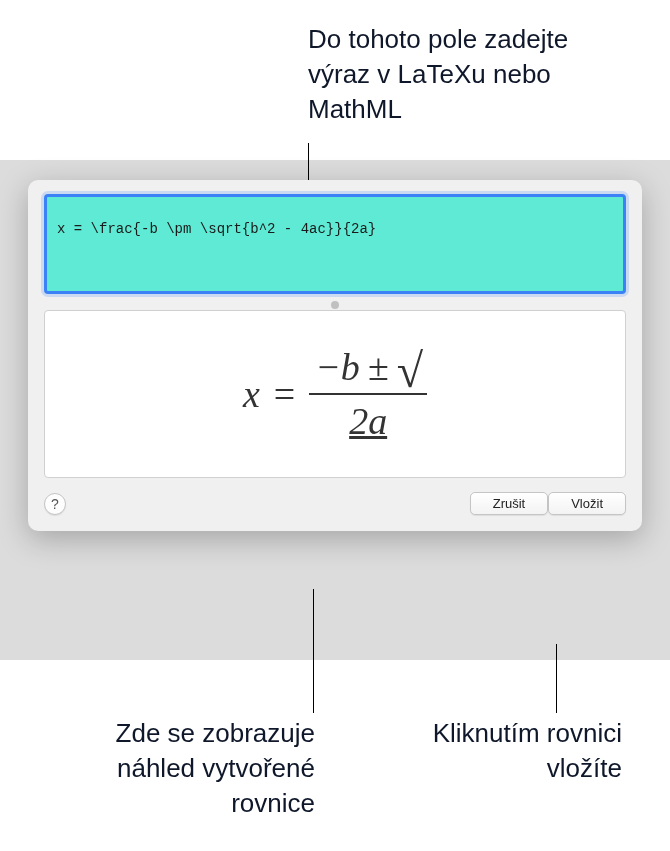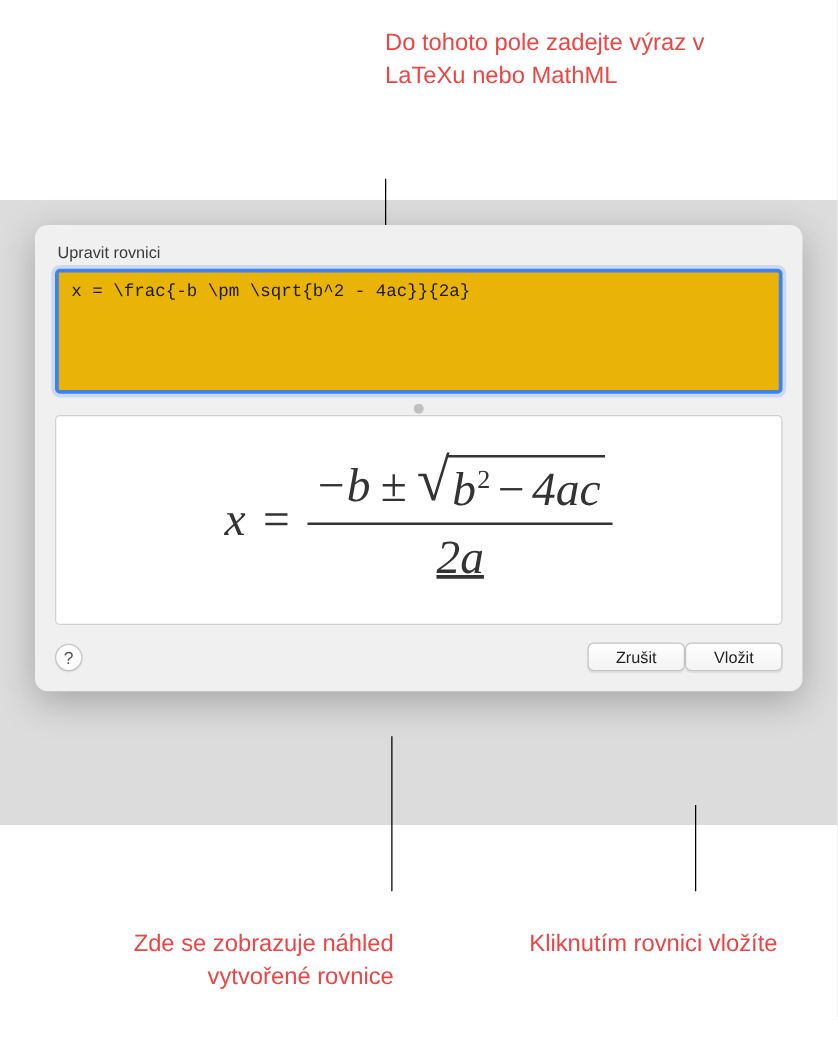--- a/index.html
+++ b/index.html
@@ -9,28 +9,27 @@
     }
     body {
       font-family: -apple-system, BlinkMacSystemFont, "Helvetica Neue", Arial, sans-serif;
       background: #fff;
       width: 670px;
       height: 851px;
       position: relative;
     }
     .annotation {
       position: absolute;
-      font-size: 19px;
+      font-size: 26px;
       line-height: 1.35;
-      color: #ef4444;
+      color: #0f172a;
       text-align: left;
     }
     .annotation.right-align {
       text-align: right;
-      margin-top: 27px;
     }
     .top-annotation {
       top: 22px;
       left: 308px;
       width: 320px;
     }
     .gray-band {
       position: absolute;
       top: 160px;
       left: 0;
@@ -50,24 +49,24 @@
     }
     .dialog-title {
       font-size: 13px;
       color: #3a3a3a;
       margin-bottom: 6px;
       padding-left: 2px;
     }
     .equation-input {
       width: 100%;
       height: 100px;
-      background: #eab308;
+      background: #5eead4;
       border: 3px solid #3b82f7;
       border-radius: 4px;
-      padding: 8px 10px;
+      padding: 24px 10px;
       font-family: Menlo, Monaco, "Courier New", monospace;
       font-size: 14px;
       color: #1a1a1a;
       resize: none;
       outline: none;
       box-shadow: 0 0 0 3px rgba(59,130,247,0.2);
     }
     .drag-handle {
       width: 100%;
       height: 12px;
@@ -216,43 +215,37 @@
 </head>
 <body>
 
 <div class="annotation top-annotation">Do tohoto pole zadejte výraz v LaTeXu nebo MathML</div>
 
 <div class="gray-band"></div>
 
 <div class="callout-line line-top"></div>
 
 <div class="dialog">
-  <div class="dialog-title">Upravit rovnici</div>
   
   <textarea class="equation-input" style="">x = \frac{-b \pm \sqrt{b^2 - 4ac}}{2a}</textarea>
   
   <div class="drag-handle">
     <div class="drag-dot"></div>
   </div>
   
   <div class="preview-pane">
     <div class="preview-content">
       <span>x</span>
       <span style="font-style:normal;">=</span>
       <span class="fraction">
         <span class="frac-num">
           <span>−b</span>
           <span class="pm">±</span>
           <span class="sqrt-wrap">
             <span class="sqrt-sign">√</span>
-            <span class="sqrt-body">
-              <span><span>b</span><sup>2</sup></span>
-              <span style="font-style:normal;">−</span>
-              <span>4ac</span>
-            </span>
           </span>
         </span>
         <span class="frac-den">2a</span>
       </span>
     </div>
   </div>
   
   <div class="bottom-row">
     <div class="help-button">
       <span>?</span>

